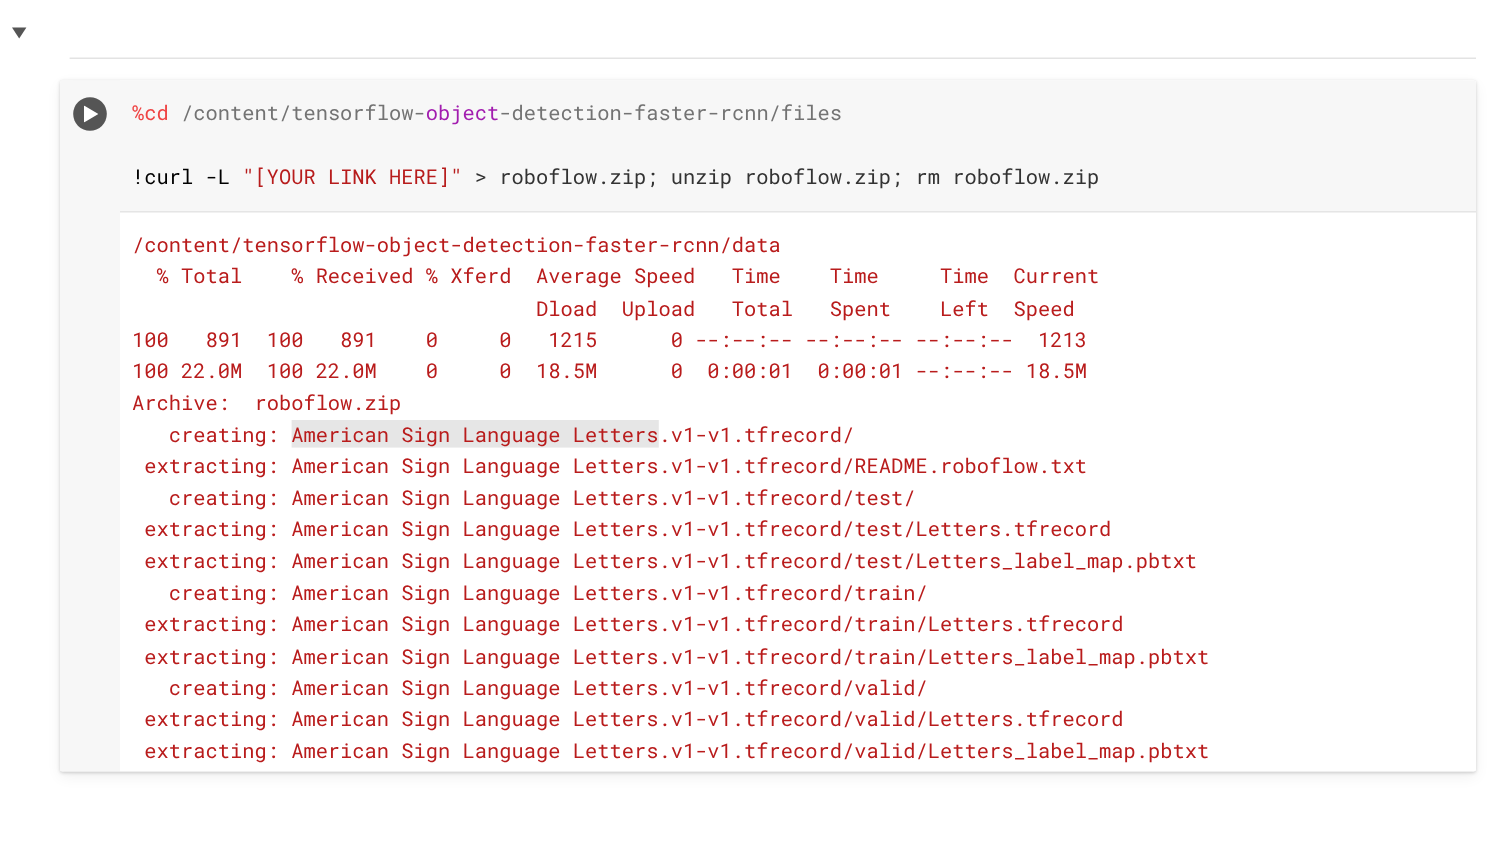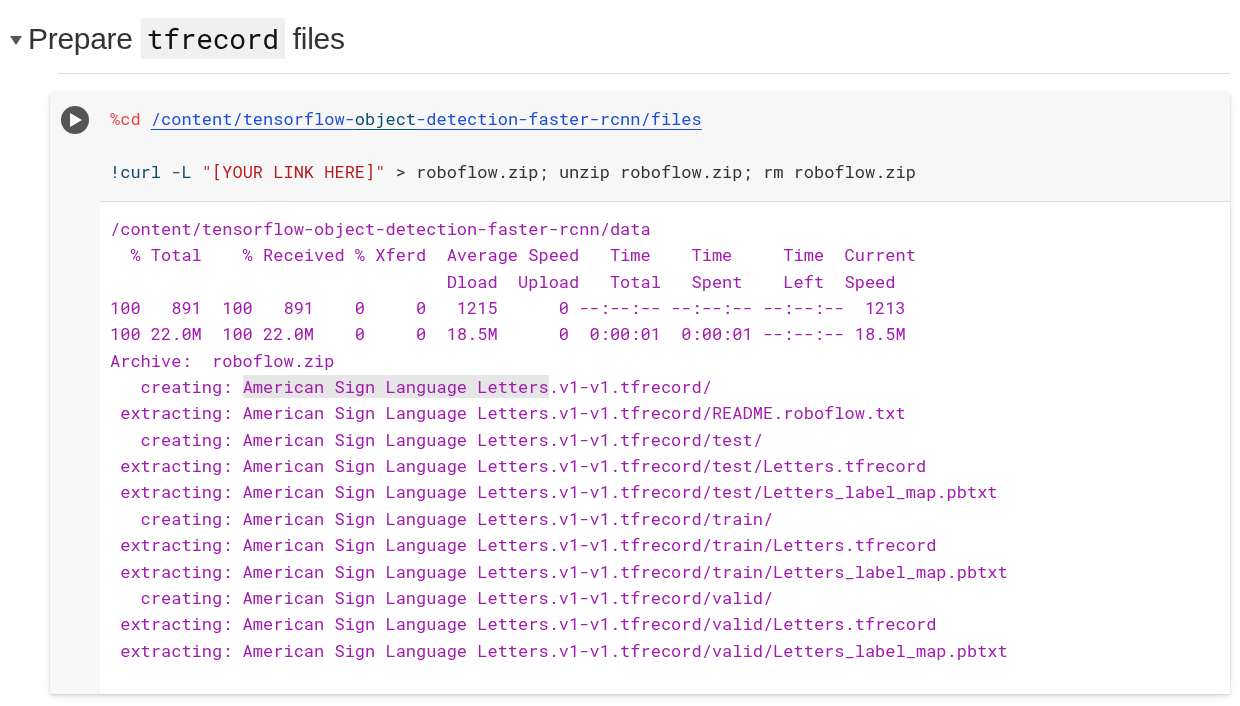--- a/index.html
+++ b/index.html
@@ -80,44 +80,41 @@
   .code-area {
     background: #f7f7f7;
     padding: 14px 16px 16px 10px;
     border-bottom: 1px solid #e0e0e0;
     font-family: "Roboto Mono", "Menlo", "Consolas", monospace;
     font-size: 17px;
     line-height: 1.55;
     white-space: pre;
   }
   .code-area .magic { color: #ef4444; }
-  .code-area .link  { color: #1d4ed8; text-decoration: underline; text-underline-offset: 4px;}
-  .code-area .link2 { color: #0c4a6e; text-decoration: underline; text-underline-offset: 4px;}
-  .code-area .bang  { color: #0c4a6e; }
+  .code-area .link  { color: #737373; text-underline-offset: 4px;}
+  .code-area .link2 { color: #a21caf; text-underline-offset: 4px;}
+  .code-area .bang  { color: #000000; }
   .code-area .str   { color: #b71c1c; }
   .output-area {
-    padding: 14px 16px 30px 10px;
+    padding: 14px 16px 4px 10px;
     font-family: "Roboto Mono", "Menlo", "Consolas", monospace;
     font-size: 17px;
     line-height: 1.55;
     white-space: pre;
-    color: #a21caf;
+    color: #b91c1c;
   }
   .hl {
     background: #e6e6e6;
   }
 </style>
 </head>
 <body>
 
 <div class="section-header">
   <div class="triangle"></div>
-  <div class="section-title">
-    <span>Prepare </span><span class="code-inline">tfrecord</span><span> files</span>
-  </div>
 </div>
 
 <hr class="hr-line">
 
 <div class="cell">
   <div class="gutter">
     <div class="run-btn">
       <svg viewBox="0 0 12 14">
         <polygon points="0,0 12,7 0,14" fill="#fff"></polygon>
       </svg>

